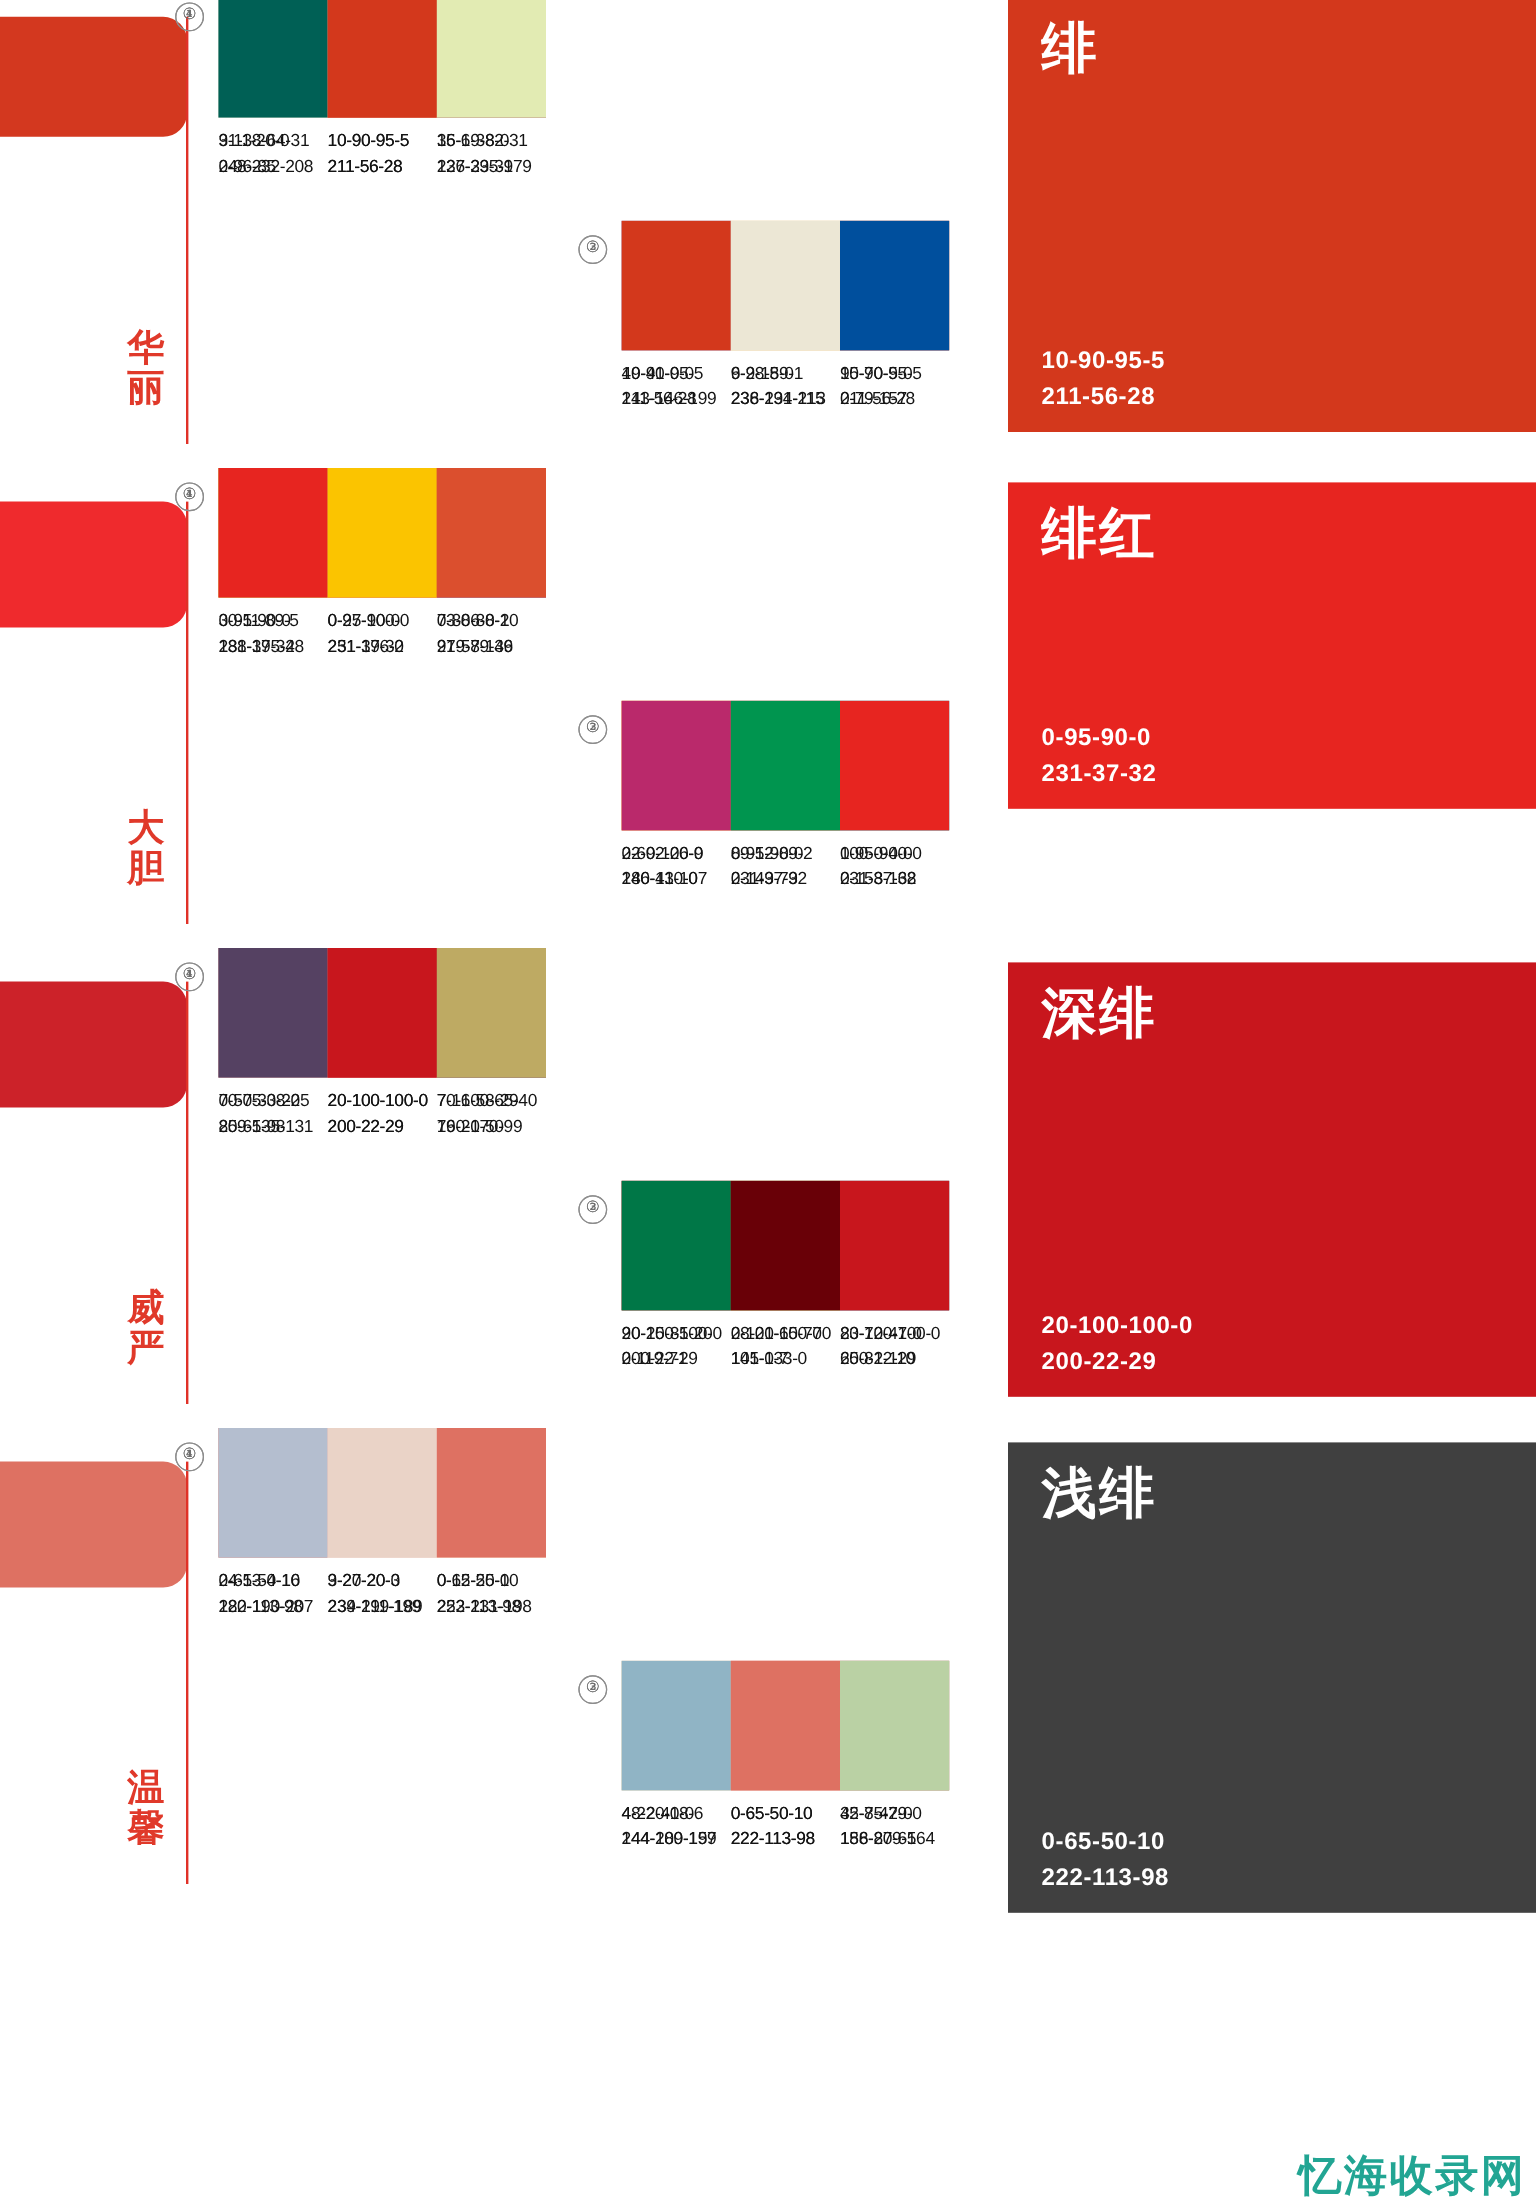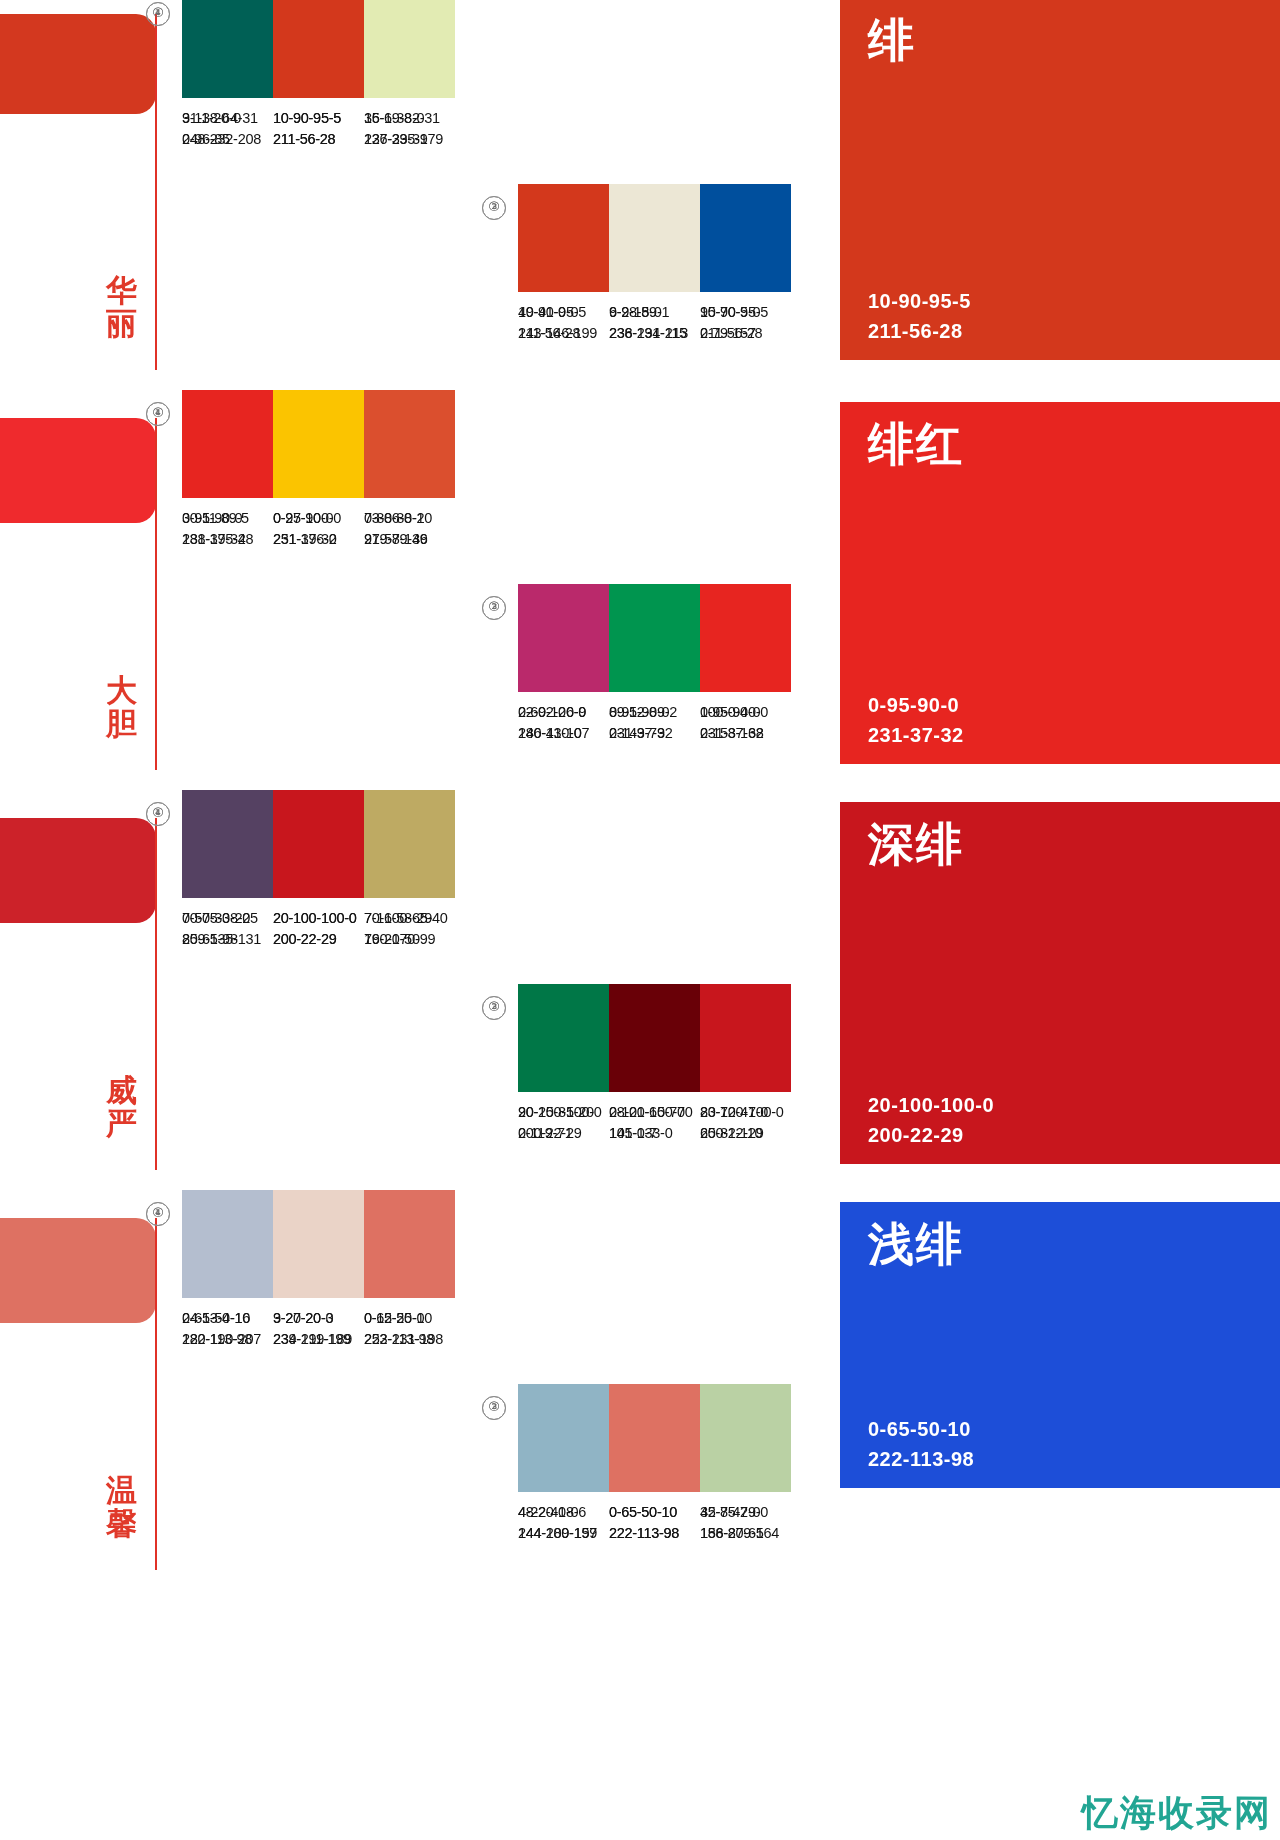--- a/index.html
+++ b/index.html
@@ -263,21 +263,21 @@
           <div class="code">
             <div class="l1">89-12-89-2</div>
             <div class="l2">0-149-79</div>
           </div>
           <div class="code">
             <div class="l1">0-95-90-0</div>
             <div class="l2">231-37-32</div>
           </div>
         </div>
       </div>
-      <div class="bigblock" style="background: rgb(231, 37, 32); top: 20px; height: 362px;">
+      <div class="bigblock" style="background: rgb(231, 37, 32); top: 20px; height: 272px;">
         <div class="bigtitle">绯红</div>
         <div class="bigcodes">
           <div>0-95-90-0</div>
           <div>231-37-32</div>
         </div>
       </div>
     </div>
     <div class="rowblock" style="top: 782px; height: 400px;">
       <div class="leftcol">
         <div class="chip" style="background: rgb(204, 34, 41); top: 36px; height: 105px;"></div>
@@ -473,21 +473,21 @@
           <div class="code">
             <div class="l1">0-65-50-10</div>
             <div class="l2">222-113-98</div>
           </div>
           <div class="code">
             <div class="l1">32-8-42-0</div>
             <div class="l2">186-209-164</div>
           </div>
         </div>
       </div>
-      <div class="bigblock" style="background: #1d4ed8; top: 20px; height: 286px;">
+      <div class="bigblock" style="background: #404040; top: 20px; height: 392px;">
         <div class="bigtitle">浅绯</div>
         <div class="bigcodes">
           <div>0-65-50-10</div>
           <div>222-113-98</div>
         </div>
       </div>
     </div>
   </div>
 
 <div class="watermark">忆海收录网</div>

